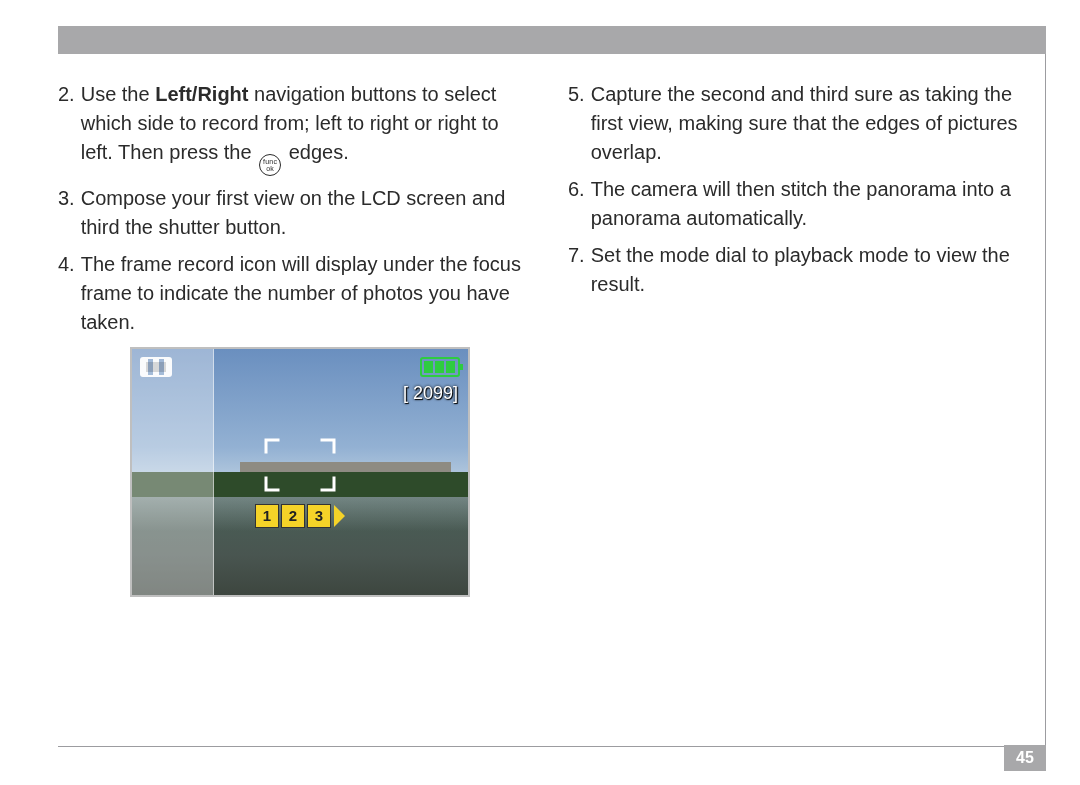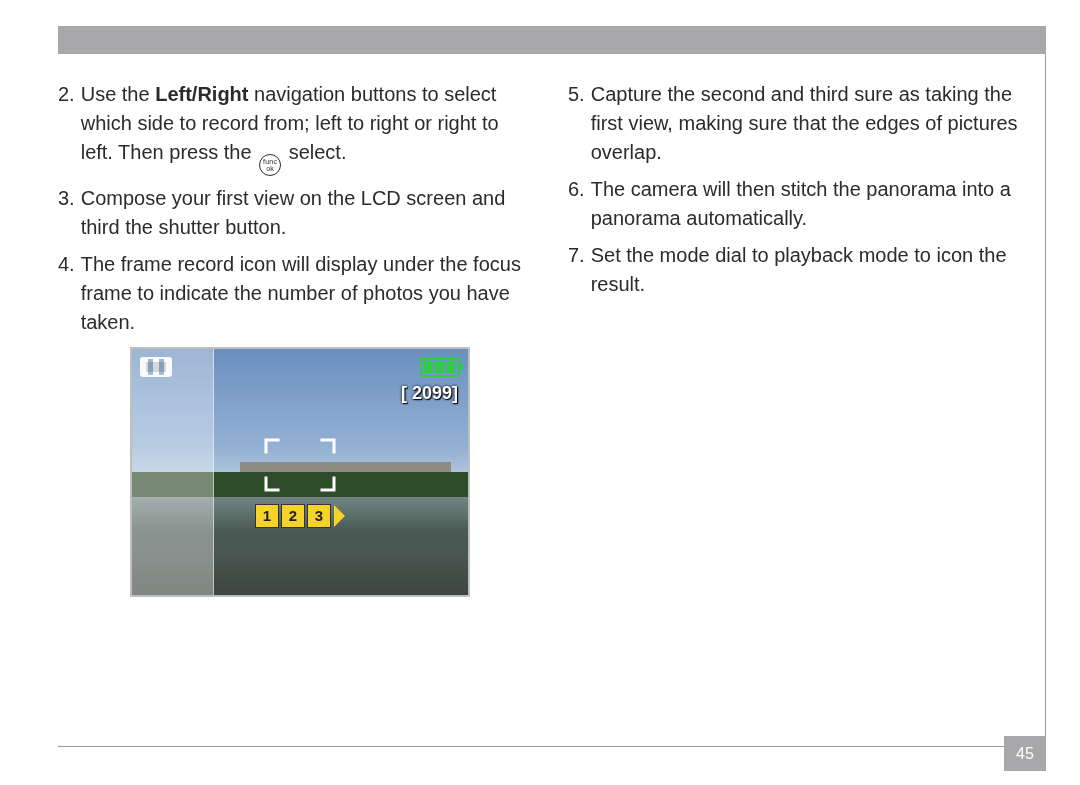--- a/index.html
+++ b/index.html
@@ -101,21 +101,21 @@
   .battery {
     position:absolute; top:8px; right:8px; width:40px; height:20px;
     border:2px solid #2ecc40; border-radius:3px; box-sizing:border-box;
   }
   .battery::before{ content:""; position:absolute; right:-5px; top:5px; width:3px; height:6px; background:#2ecc40;}
   .battery .seg{ position:absolute; top:2px; bottom:2px; width:9px; background:#2ecc40;}
   .battery .s1{ left:2px;} .battery .s2{ left:13px;} .battery .s3{ left:24px;}
 
   .counter {
     position:absolute; top:34px; right:10px;
-    color:#fff; font-family: "Arial Black", Arial, sans-serif; font-weight:700; font-size:18px;
+    color:#fff; font-family: "Arial Black", Arial, sans-serif; font-weight:400; font-size:18px;
     text-shadow: 0 0 3px #000, 1px 1px 1px #000;
   }
 
   .focus {
     position:absolute; left:50%; top:47%; width:72px; height:54px; transform:translate(-50%,-50%);
   }
   .focus svg { width:100%; height:100%; }
 
   .frame-icons {
     position:absolute; left:50%; top:63%; transform:translateX(-50%);
@@ -130,42 +130,42 @@
     width:0; height:0; border-top:11px solid transparent; border-bottom:11px solid transparent; border-left:11px solid #f5d328; margin-left:1px;
   }
 
   .side-line {
     position:absolute; top:54px; bottom:38px; right:34px; width:1px; background:#9c9ca0;
   }
   .bottom-line {
     position:absolute; left:58px; right:36px; bottom:38px; height:1px; background:#9c9ca0;
   }
   .page-number-box {
-    position:absolute; right:34px; bottom:14px; width:42px; height:35px;
+    position:absolute; right:34px; bottom:14px; width:42px; height:26px;
     background:#a8a8aa; color:#fff; display:flex; align-items:center; justify-content:center;
-    font-size:16px; font-weight:400; font-family:Arial, sans-serif;
+    font-size:16px; font-weight:700; font-family:Arial, sans-serif;
   }
 </style>
 </head>
 <body>
 
 <div class="page">
   <div class="top-bar"></div>
 
   <div class="content">
 
     <div class="col">
 
       <div class="step">
         <span class="num">2.</span>
         <span class="txt">
           <span>Use the </span><span class="bold">Left/Right</span><span> navigation buttons to select which side to record from; left to right or right to left. Then press the </span><span class="func-ok">
               <span>func</span>
               <span>ok</span>
-            </span><span> select.</span>
+            </span><span> edges.</span>
         </span>
       </div>
 
       <div class="step">
         <span class="num">3.</span>
         <span class="txt">Compose your first view on the LCD screen and third the shutter button.</span>
       </div>
 
       <div class="step">
         <span class="num">4.</span>
@@ -217,21 +217,21 @@
       <div class="step">
         <span class="num">5.</span>
         <span class="txt">Capture the second and third sure as taking the first view, making sure that the edges of pictures overlap.</span>
       </div>
       <div class="step">
         <span class="num">6.</span>
         <span class="txt">The camera will then stitch the panorama into a panorama automatically.</span>
       </div>
       <div class="step">
         <span class="num">7.</span>
-        <span class="txt">Set the mode dial to playback mode to icon the result.</span>
+        <span class="txt">Set the mode dial to playback mode to view the result.</span>
       </div>
     </div>
 
   </div>
 
   <div class="side-line"></div>
   <div class="bottom-line"></div>
   <div class="page-number-box">45</div>
 </div>
 

